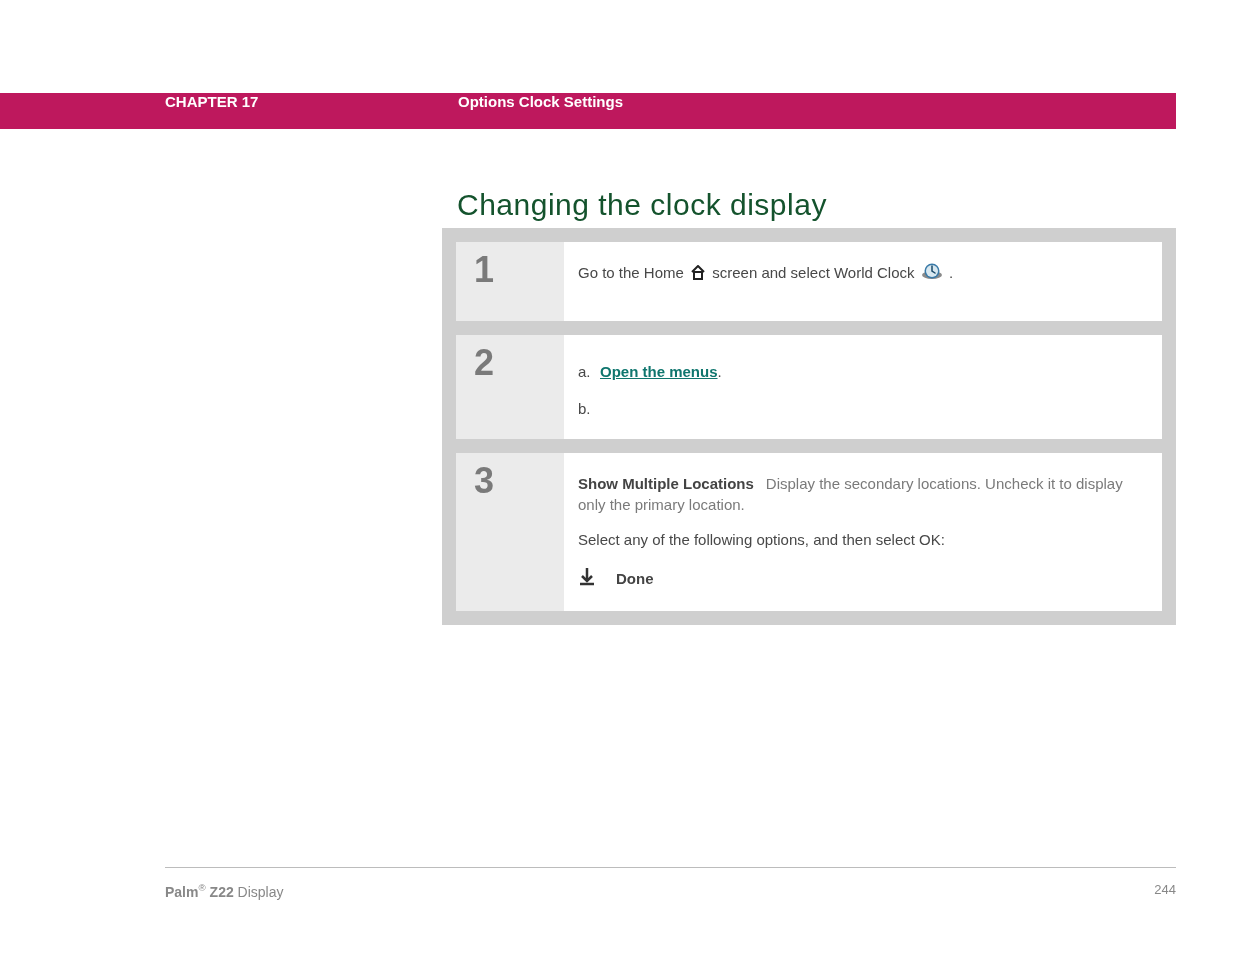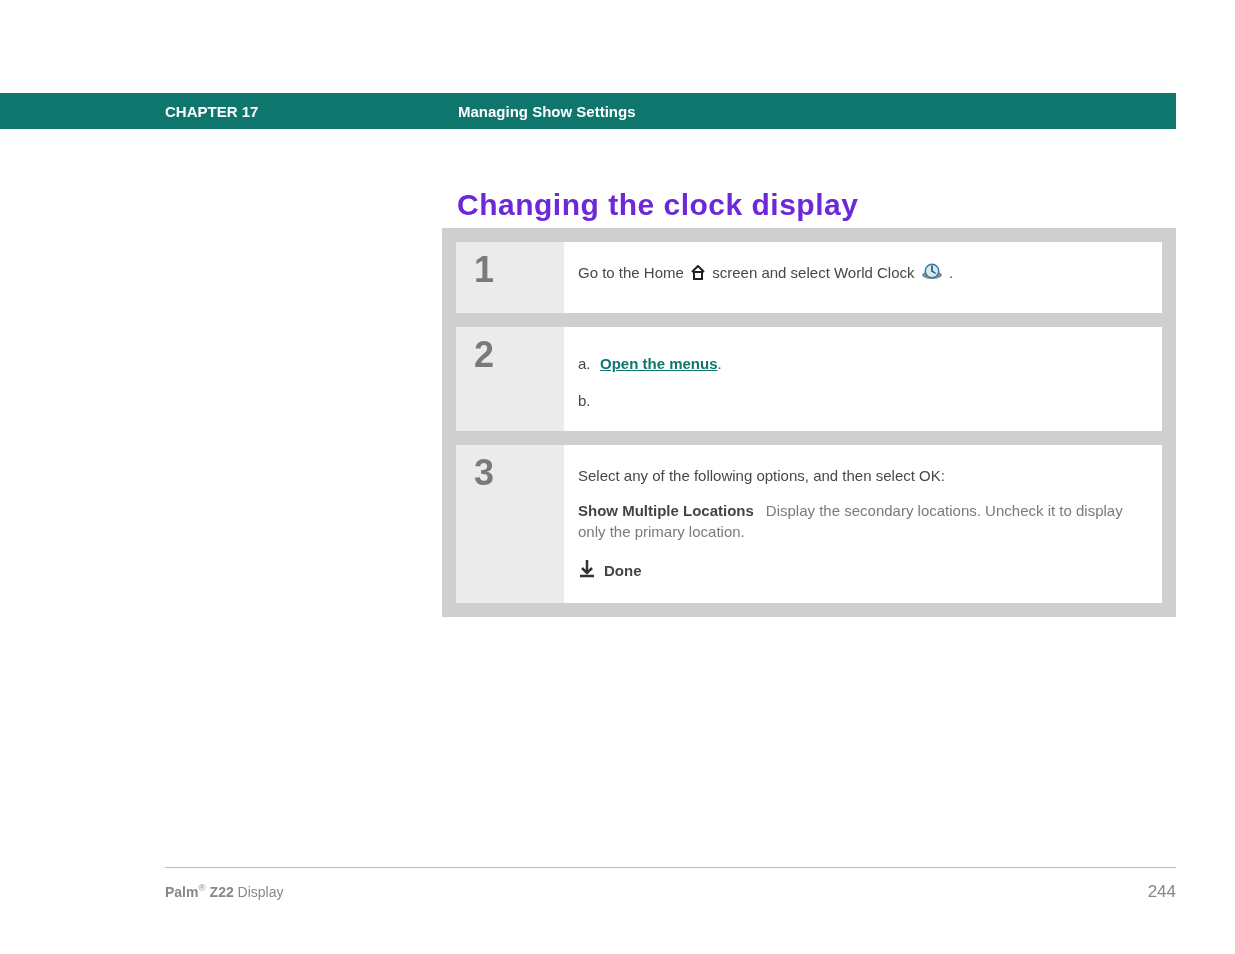--- a/index.html
+++ b/index.html
@@ -9,36 +9,35 @@
       height: 954px;
       background: #fff;
       position: relative;
     }
     .header-bar {
       position: absolute;
       top: 93px;
       left: 0;
       width: 1176px;
       height: 36px;
-      background: #0f766e;
-      display: flex;
-      align-items: center;
+      background: #be185d;
+      display: flex;
       color: #fff;
       font-weight: bold;
       font-size: 15px;
     }
     .chapter-label { margin-left: 165px; width: 293px; }
     .chapter-title { }
     .page-heading {
       position: absolute;
       top: 188px;
       left: 457px;
       font-size: 30px;
-      color: #6d28d9;
-      font-weight: 700;
+      color: #14532d;
+      font-weight: 400;
       letter-spacing: 0.5px;
     }
     .steps-container {
       position: absolute;
       top: 228px;
       left: 442px;
       width: 734px;
       background: #cfcfcf;
       padding: 14px;
     }
@@ -61,21 +60,21 @@
       line-height: 1;
     }
     .step-body {
       flex: 1;
       padding: 20px 14px 20px 14px;
       color: #484848;
       font-size: 15px;
       line-height: 1.4;
     }
     .step-body p { margin-bottom: 14px; }
-    .step-body p:last-child { margin-bottom: 8px; }
+    .step-body p:last-child { margin-bottom: 16px; }
     .icon-inline {
       display: inline-block;
       vertical-align: middle;
       margin: 0 2px;
     }
     .sub-list { margin-top: 6px; }
     .sub-item {
       display: flex;
       margin-bottom: 16px;
     }
@@ -87,21 +86,21 @@
     .link-text {
       font-weight: bold;
       text-decoration: underline;
       color: #0f766e;
     }
     .opt-label { font-weight: bold; color: #444; }
     .opt-desc { color: #7a7a7a; margin-left: 12px; }
     .done-row {
       display: flex;
       align-items: center;
-      gap: 8px;
+      gap: 20px;
       margin-top: 16px;
     }
     .done-label { font-weight: bold; color: #444; }
     .footer-rule {
       position: absolute;
       top: 867px;
       left: 165px;
       width: 1011px;
       height: 1px;
       background: #bcbcbc;
@@ -110,29 +109,29 @@
       position: absolute;
       top: 882px;
       left: 165px;
       width: 1011px;
       display: flex;
       justify-content: space-between;
       font-size: 14px;
       color: #888;
     }
     .footer .brand b { font-weight: bold; text-align: center; }
-    .footer .pagenum { font-size: 17px; }
+    .footer .pagenum { font-size: 13px; }
     sup { font-size: 0.7em; }
   </style>
 </head>
 <body>
 
 <div class="header-bar">
   <div class="chapter-label">CHAPTER 17</div>
-  <div class="chapter-title">Managing Show Settings</div>
+  <div class="chapter-title">Options Clock Settings</div>
 </div>
 
 <h1 class="page-heading">Changing the clock display</h1>
 
 <div class="steps-container">
 
   <div class="step-row">
     <div class="step-num-cell">
       <div class="step-num">1</div>
     </div>
@@ -176,24 +175,24 @@
         </div>
       </div>
     </div>
   </div>
 
   <div class="step-row">
     <div class="step-num-cell">
       <div class="step-num">3</div>
     </div>
     <div class="step-body">
-      <p>Select any of the following options, and then select OK:</p>
       <p>
         <span class="opt-label">Show Multiple Locations</span><span class="opt-desc">Display the secondary locations. Uncheck it to display only the primary location.</span>
       </p>
+      <p>Select any of the following options, and then select OK:</p>
       <div class="done-row">
         <span>
           <svg width="18" height="20" viewBox="0 0 18 20">
             <line x1="9" y1="2" x2="9" y2="14" stroke="#333" stroke-width="2.5"></line>
             <polyline points="4,10 9,15 14,10" fill="none" stroke="#333" stroke-width="2.5" stroke-linejoin="miter"></polyline>
             <line x1="2" y1="18" x2="16" y2="18" stroke="#333" stroke-width="2.5"></line>
           </svg>
         </span>
         <span class="done-label">Done</span>
       </div>

